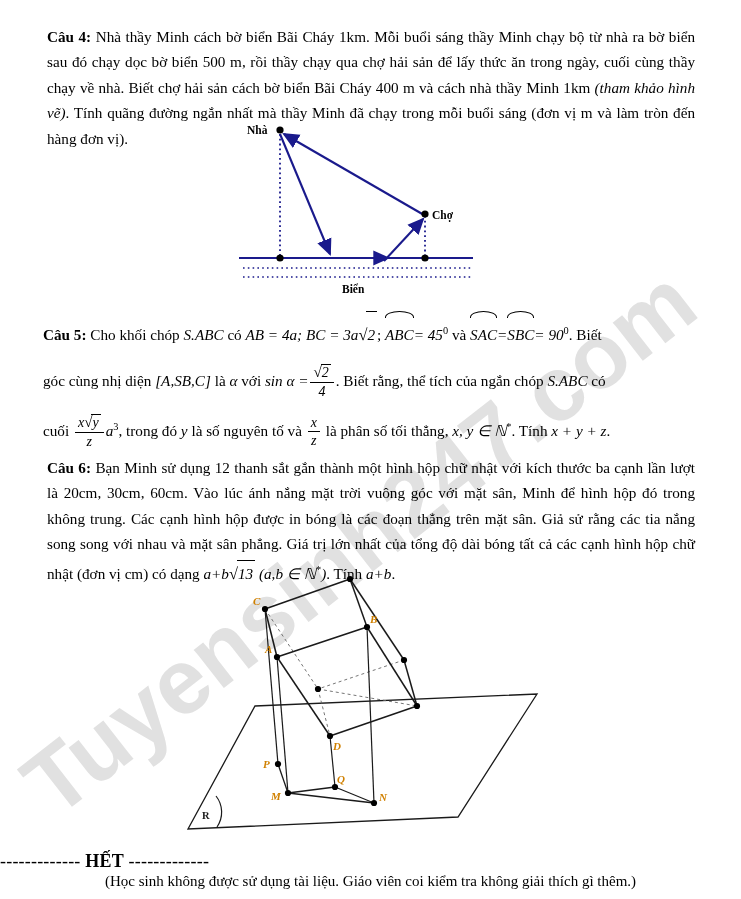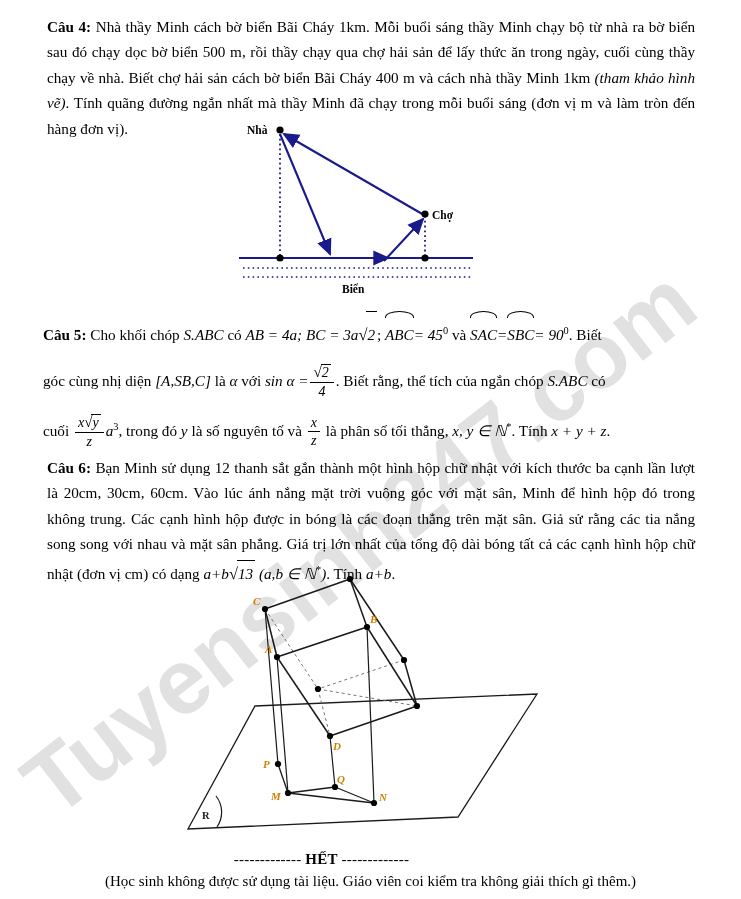--- a/index.html
+++ b/index.html
@@ -101,22 +101,22 @@
     position: absolute;
     z-index: 8;
   }
 
   
   #footer-het {
     position: absolute;
     z-index: 10;
     left: 0;
     width: 643px;
-    text-align: center;
-    font-size: 15px;
+    text-align: left;
+    font-size: 18px;
     letter-spacing: 0.2px;
   }
   #footer-het .het { font-weight: bold; }
   #footer-note {
     position: absolute;
     z-index: 10;
     left: 0;
     width: 741px;
     text-align: center;
     font-size: 15px;
@@ -124,21 +124,21 @@
 </style>
 </head>
 <body>
 
 <div id="page">
 
   <svg id="watermark" viewBox="0 0 741 899">
     <text class="wm-text" transform="translate(55,820) rotate(-38)">Tuyensinh247.com</text>
   </svg>
 
-  <div class="qblock" style="left:47px; top:14px; width:648px;">
+  <div class="qblock" style="left:47px; top:24px; width:648px;">
     <span class="qlabel">Câu 4:</span>
     <span>Nhà thầy Minh cách bờ biển Bãi Cháy 1km. Mỗi buổi sáng thầy Minh chạy bộ từ nhà ra bờ biển sau đó chạy dọc bờ biển 500 m, rồi thầy chạy qua chợ hải sản để lấy thức ăn trong ngày, cuối cùng thầy chạy về nhà. Biết chợ hải sản cách bờ biển Bãi Cháy 400 m và cách nhà thầy Minh 1km</span>
     <span class="it">(tham khảo hình vẽ)</span><span>. Tính quãng đường ngắn nhất mà thầy Minh đã chạy trong mỗi buổi sáng (đơn vị m và làm tròn đến hàng đơn vị).</span>
   </div>
 
   <svg class="figure" style="left:225px; top:118px;" width="290" height="180" viewBox="0 0 290 180">
     <defs>
       <marker id="arrHead" markerWidth="9" markerHeight="9" refX="7" refY="4.2" orient="auto" markerUnits="strokeWidth">
         <path d="M0,0.6 L8,4.2 L0,7.8 z" fill="#1a1a8c"></path>
       </marker>

